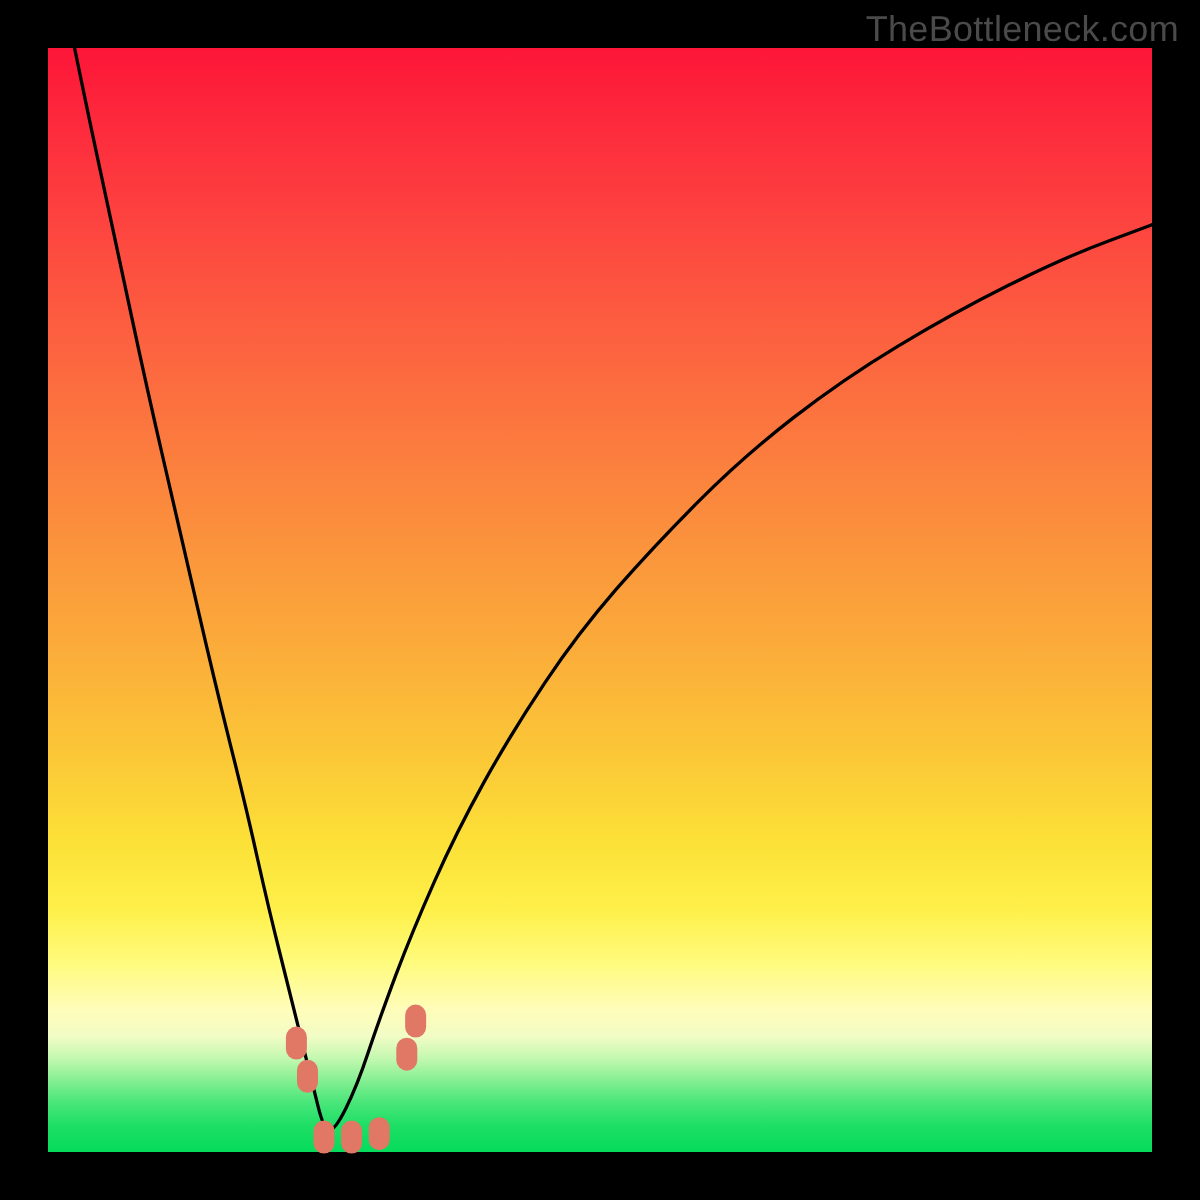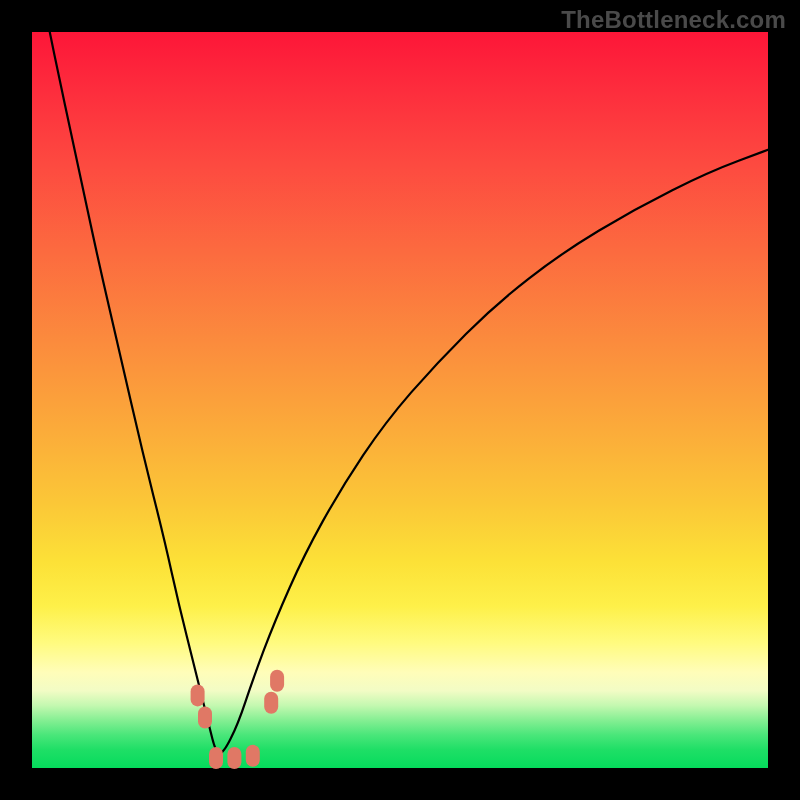--- a/index.html
+++ b/index.html
@@ -46,21 +46,21 @@
       #1fdf66 97.5%,
       #05db5c 100%
     );
   }
   .watermark {
     position: absolute;
     top: 6px;
     right: 14px;
     color: #4a4a4a;
     font-size: 24px;
-    font-weight: 700;
+    font-weight: 400;
     letter-spacing: 0.2px;
     user-select: none;
   }
   svg.overlay {
     position: absolute;
     left: 0;
     top: 0;
     width: 736px;
     height: 736px;
     overflow: visible;

